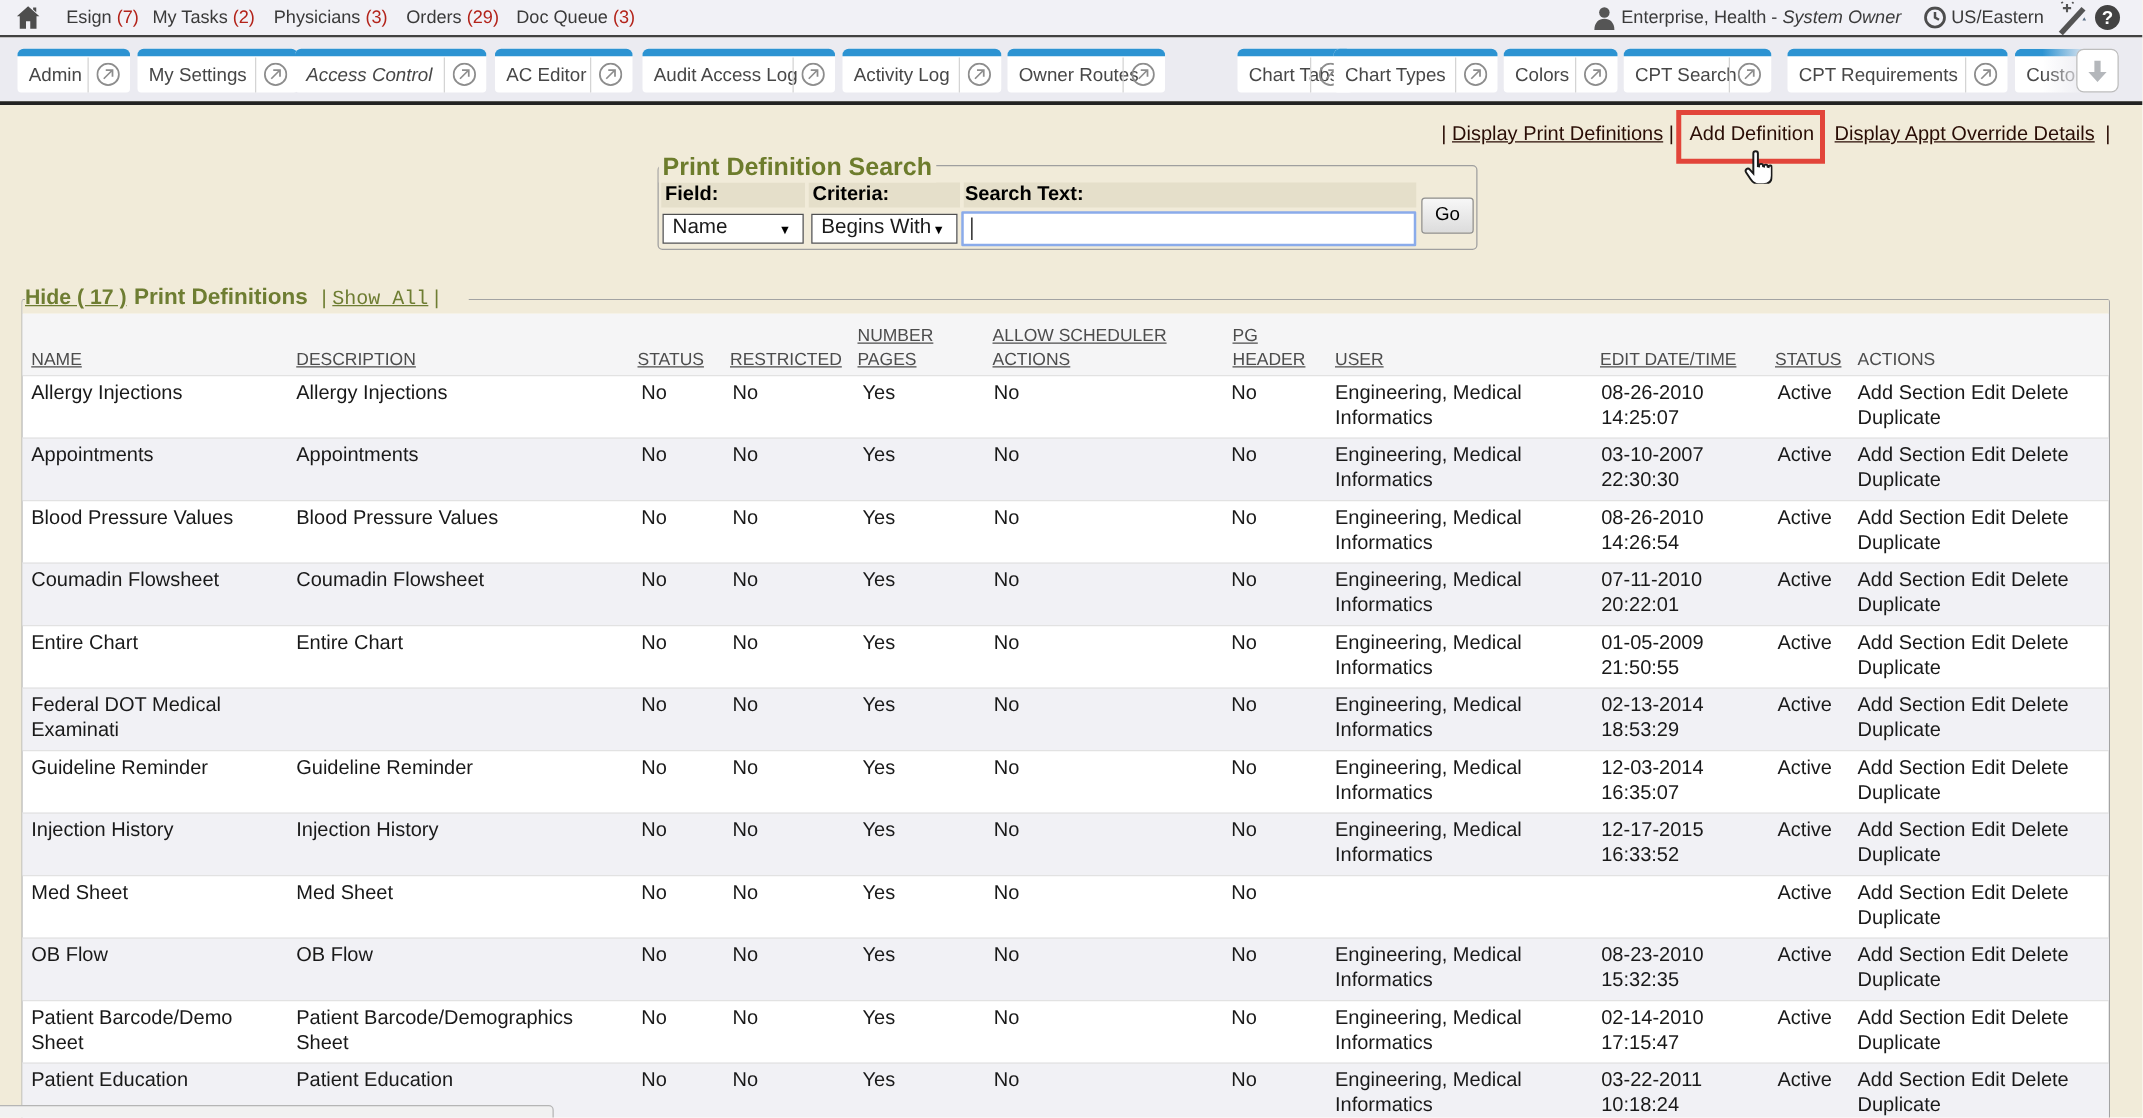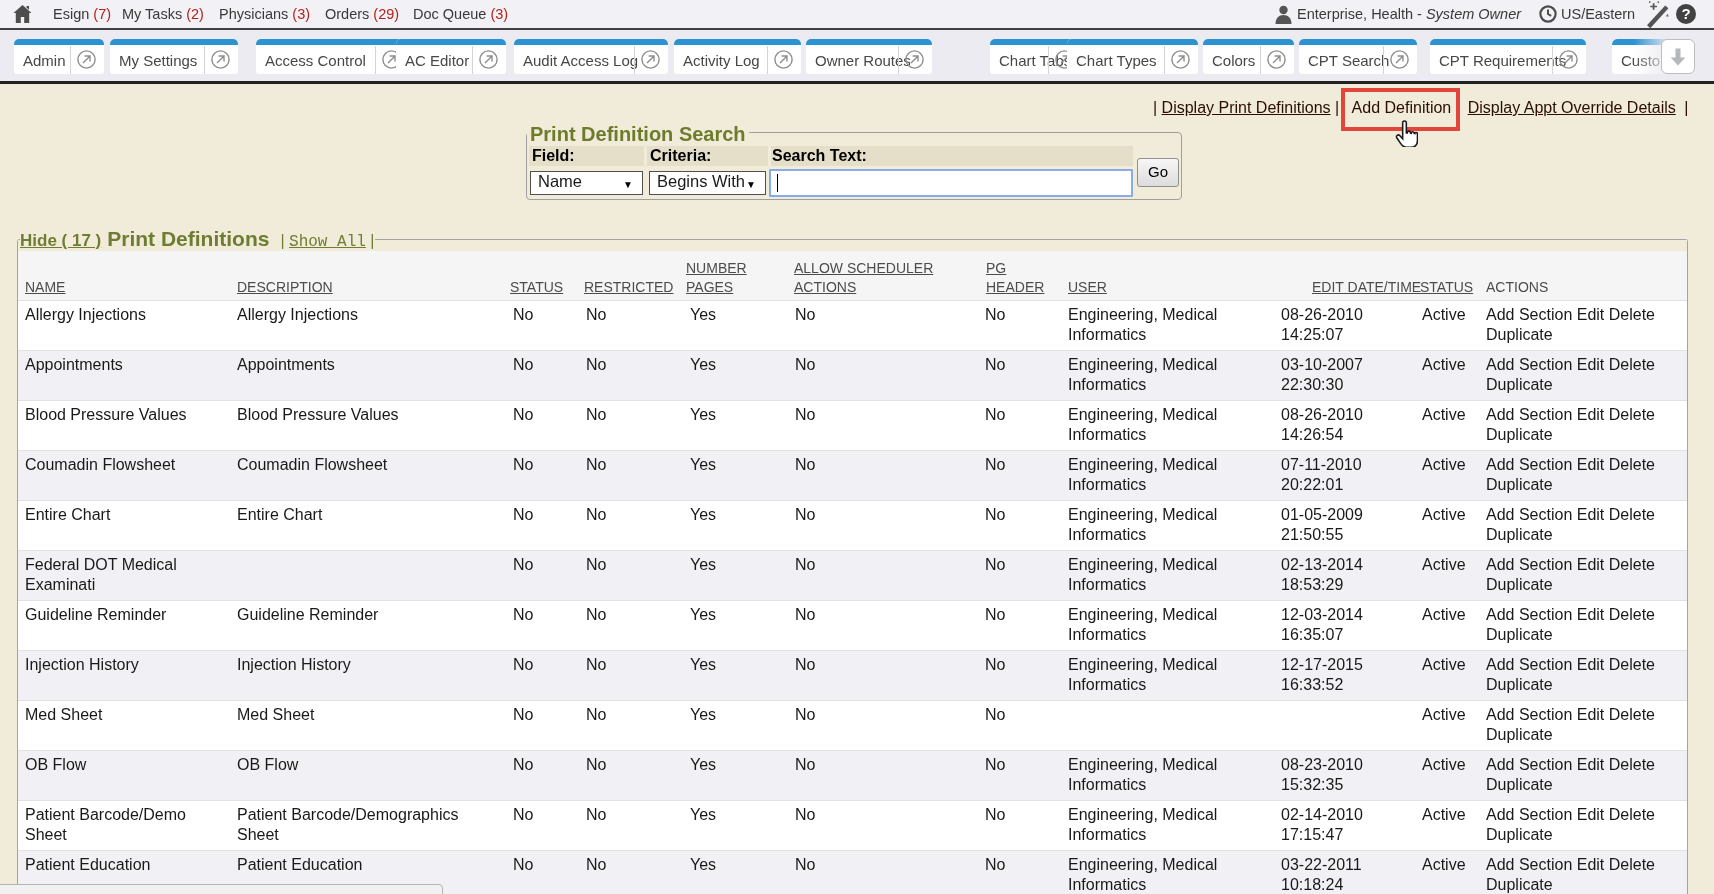--- a/index.html
+++ b/index.html
@@ -34,21 +34,21 @@
 .tancell { position:absolute; top:146px; height:20px; background:#e5dfca; font-size:16px; font-weight:bold; color:#000; padding:1px 0 0 3px; }
 .sel { position:absolute; top:171px; height:24px; background:#fff; border:1px solid #4f4f4f; font-size:16.5px; color:#1a1a1a; padding:0px 0 0 7px; }
 .sel .ar { position:absolute; right:9px; top:7px; font-size:10px; color:#000; }
 #stext { position:absolute; left:769px; top:169px; width:364px; height:28px; background:#fff; border:2px solid #8aabea; border-radius:1px; }
 #caret { position:absolute; left:6px; top:3px; width:1px; height:18px; background:#000; }
 #gobtn { position:absolute; left:1137px; top:158px; width:42px; height:29px; background:linear-gradient(#f7f7f7,#dcdcdc); border:1px solid #8f8f8f; border-radius:3px; font-size:15px; color:#000; text-align:center; padding-top:4px; }
 
 
 #tleg { position:absolute; left:20px; top:227px; white-space:nowrap; z-index:6; }
 #tleg .hide { font-size:17px; font-weight:bold; color:#6e7d32; text-decoration:underline; }
-#tleg .title { font-size:21px; font-weight:bold; color:#6e7d32; }
+#tleg .title { font-size:18px; font-weight:bold; color:#6e7d32; }
 #tleg .sa { font-size:16px; color:#6e7d32; }
 #tleg .sa u { text-decoration:underline;font-family:Liberation Mono, monospace; }
 #panel { position:absolute; left:17px; top:239px; width:1671px; height:656px; border:1px solid #a3a3a3; border-bottom:none; border-radius:3px 3px 0 0; background:#fff; }
 #legmask { position:absolute; left:20px; top:238px; width:355px; height:4px; background:#f1ebd9; z-index:5; }
 #phead { position:absolute; left:0px; top:11px; width:1669px; height:49px; background:#f5f5f6; }
 .hcol { position:absolute; font-size:14px; color:#4c4c4c; }
 .hcol u { text-decoration:underline; }
 #rows { position:absolute; left:0; top:60px; width:1669px; }
 .row { position:relative; width:1669px; height:50px; border-top:1px solid #e2e2e2; }
 .row.g { background:#f1f1f5; }
@@ -101,21 +101,21 @@
       </svg>
     </div>
     <div class="tab" style="left:110px;width:128px;">
       <span class="lbl">My Settings</span>
       <span class="sep"></span>
       <svg class="circ" width="19" height="19" viewBox="0 0 19 19">
         <circle cx="9.5" cy="9.5" r="8.6" fill="none" stroke="#8d8d8d" stroke-width="1.4"></circle>
         <path d="M6 13 L12.6 6.4 M7.6 6 h5.4 v5.4" fill="none" stroke="#8d8d8d" stroke-width="1.4"></path>
       </svg>
     </div>
-    <div class="tab" style="left:256px;width:153px;">
+    <div class="tab" style="left:236px;width:153px;font-style:italic;">
       <span class="lbl">Access Control</span>
       <span class="sep"></span>
       <svg class="circ" width="19" height="19" viewBox="0 0 19 19">
         <circle cx="9.5" cy="9.5" r="8.6" fill="none" stroke="#8d8d8d" stroke-width="1.4"></circle>
         <path d="M6 13 L12.6 6.4 M7.6 6 h5.4 v5.4" fill="none" stroke="#8d8d8d" stroke-width="1.4"></path>
       </svg>
     </div>
     <div class="tab" style="left:396px;width:110px;">
       <span class="lbl">AC Editor</span>
       <span class="sep"></span>
@@ -173,21 +173,21 @@
       </svg>
     </div>
     <div class="tab" style="left:1299px;width:118px;">
       <span class="lbl">CPT Search</span>
       <span class="sep"></span>
       <svg class="circ" width="19" height="19" viewBox="0 0 19 19">
         <circle cx="9.5" cy="9.5" r="8.6" fill="none" stroke="#8d8d8d" stroke-width="1.4"></circle>
         <path d="M6 13 L12.6 6.4 M7.6 6 h5.4 v5.4" fill="none" stroke="#8d8d8d" stroke-width="1.4"></path>
       </svg>
     </div>
-    <div class="tab" style="left:1430px;width:156px;">
+    <div class="tab" style="left:1430px;width:176px;">
       <span class="lbl">CPT Requirements</span>
       <span class="sep"></span>
       <svg class="circ" width="19" height="19" viewBox="0 0 19 19">
         <circle cx="9.5" cy="9.5" r="8.6" fill="none" stroke="#8d8d8d" stroke-width="1.4"></circle>
         <path d="M6 13 L12.6 6.4 M7.6 6 h5.4 v5.4" fill="none" stroke="#8d8d8d" stroke-width="1.4"></path>
       </svg>
     </div>
     <div class="tab" style="left:1612px;width:64px;overflow:hidden;">
       <span class="lbl">Custom Fields</span>
     </div>
@@ -220,21 +220,21 @@
   <div style="position:absolute;left:0;top:0;width:1669px;height:11px;background:#f1ebd9"></div>
   <div id="phead">
       <div class="hcol" style="left:7px;top:27px;line-height:19px"><u>NAME</u></div>
       <div class="hcol" style="left:219px;top:27px;line-height:19px"><u>DESCRIPTION</u></div>
       <div class="hcol" style="left:492px;top:27px;line-height:19px"><u>STATUS</u></div>
       <div class="hcol" style="left:566px;top:27px;line-height:19px"><u>RESTRICTED</u></div>
       <div class="hcol" style="left:668px;top:8px;line-height:19px"><u>NUMBER</u><br><u>PAGES</u></div>
       <div class="hcol" style="left:776px;top:8px;line-height:19px"><u>ALLOW SCHEDULER</u><br><u>ACTIONS</u></div>
       <div class="hcol" style="left:968px;top:8px;line-height:19px"><u>PG</u><br><u>HEADER</u></div>
       <div class="hcol" style="left:1050px;top:27px;line-height:19px"><u>USER</u></div>
-      <div class="hcol" style="left:1294px;top:27px;line-height:19px"><u>EDIT DATE/TIME</u></div>
+      <div class="hcol" style="left:1262px;top:27px;line-height:19px"><u>EDIT DATE/TIME</u></div>
       <div class="hcol" style="left:1402px;top:27px;line-height:19px"><u>STATUS</u></div>
       <div class="hcol" style="left:1468px;top:27px;line-height:19px">ACTIONS</div>
     </div>
   <div id="rows">
       <div class="row">
         <span class="cell" style="left:7px">Allergy Injections</span>
         <span class="cell" style="left:219px">Allergy Injections</span>
         <span class="cell" style="left:495px">No</span>
         <span class="cell" style="left:568px">No</span>
         <span class="cell" style="left:672px">Yes</span>

